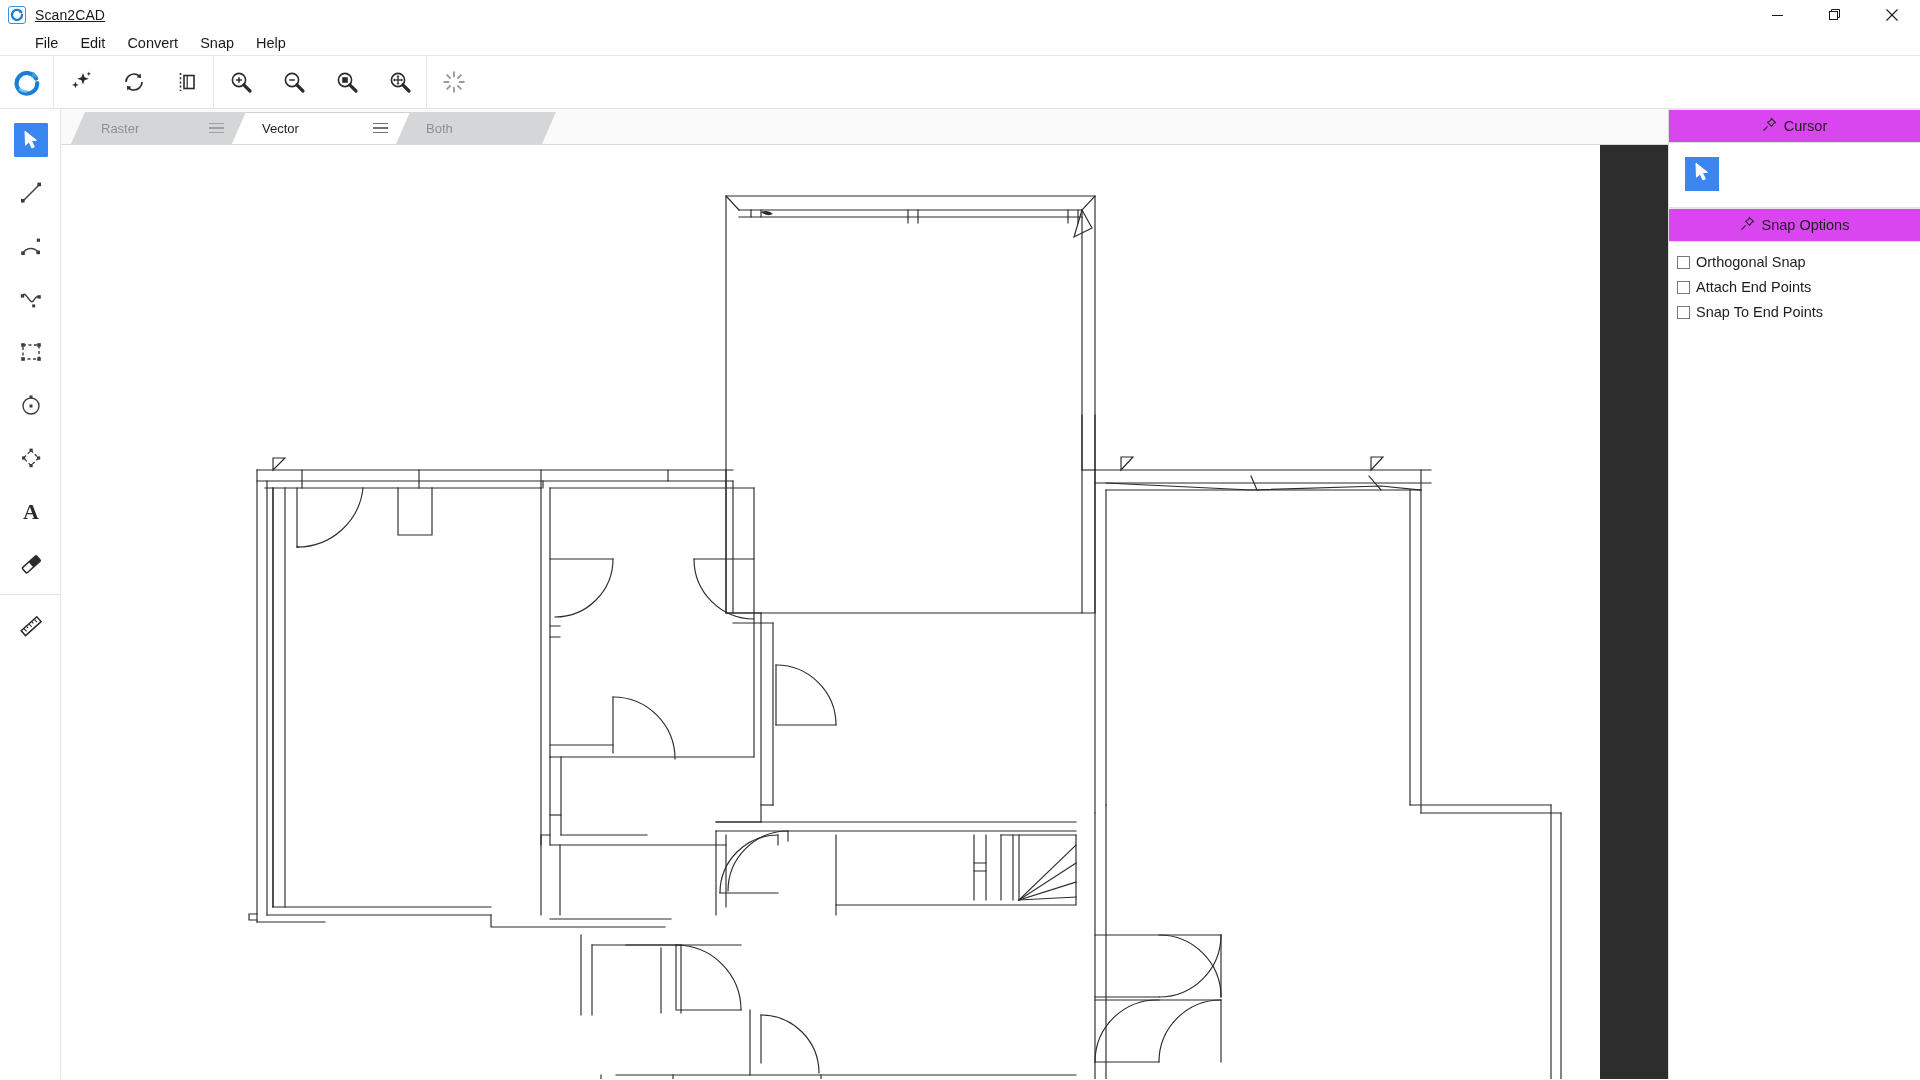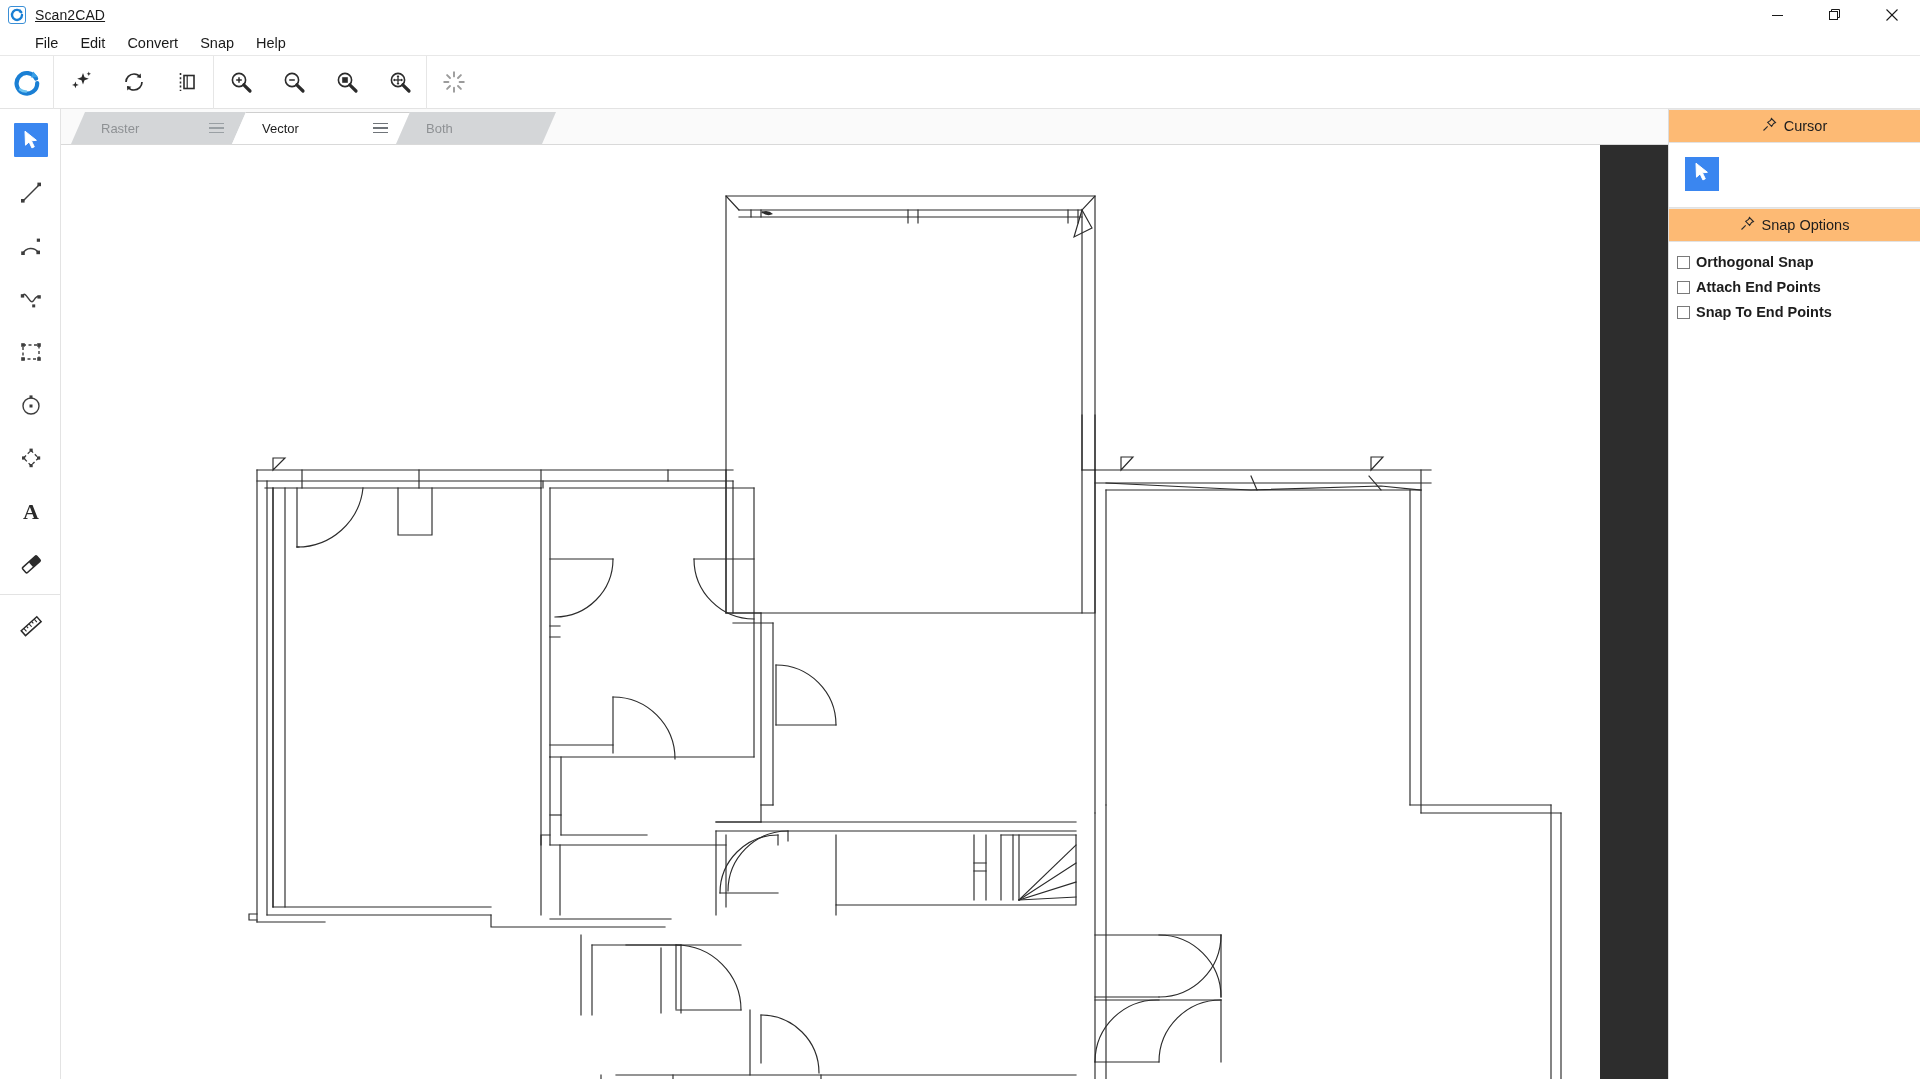--- a/index.html
+++ b/index.html
@@ -213,21 +213,21 @@
     background: #ffffff;
     display: flex;
     flex-direction: column;
   }
   .panel-header {
     height: 34px;
     display: flex;
     align-items: center;
     justify-content: center;
     gap: 7px;
-    background: #fdba74;
+    background: #d946ef;
     border-bottom: 1px solid #e2e2e2;
     border-top: 1px solid #e8e8e8;
   }
   .panel-header .ptitle {
     font-size: 14.5px;
     color: #1d1d1d;
   }
   .panel-body {
     padding: 14px 16px 16px 16px;
     border-bottom: 1px solid #e2e2e2;
@@ -242,21 +242,20 @@
     padding: 12px 0 10px 8px;
     display: flex;
     flex-direction: column;
     gap: 9px;
   }
   .snap-row {
     display: flex;
     align-items: center;
     gap: 6px;
     cursor: default;
-    font-weight: bold;
   }
   .cbox {
     width: 13px; height: 13px;
     border: 1px solid #7a7a7a;
     background: #ffffff;
     flex: 0 0 auto;
   }
   .snap-label {
     font-size: 14.5px;
     color: #1d1d1d;

